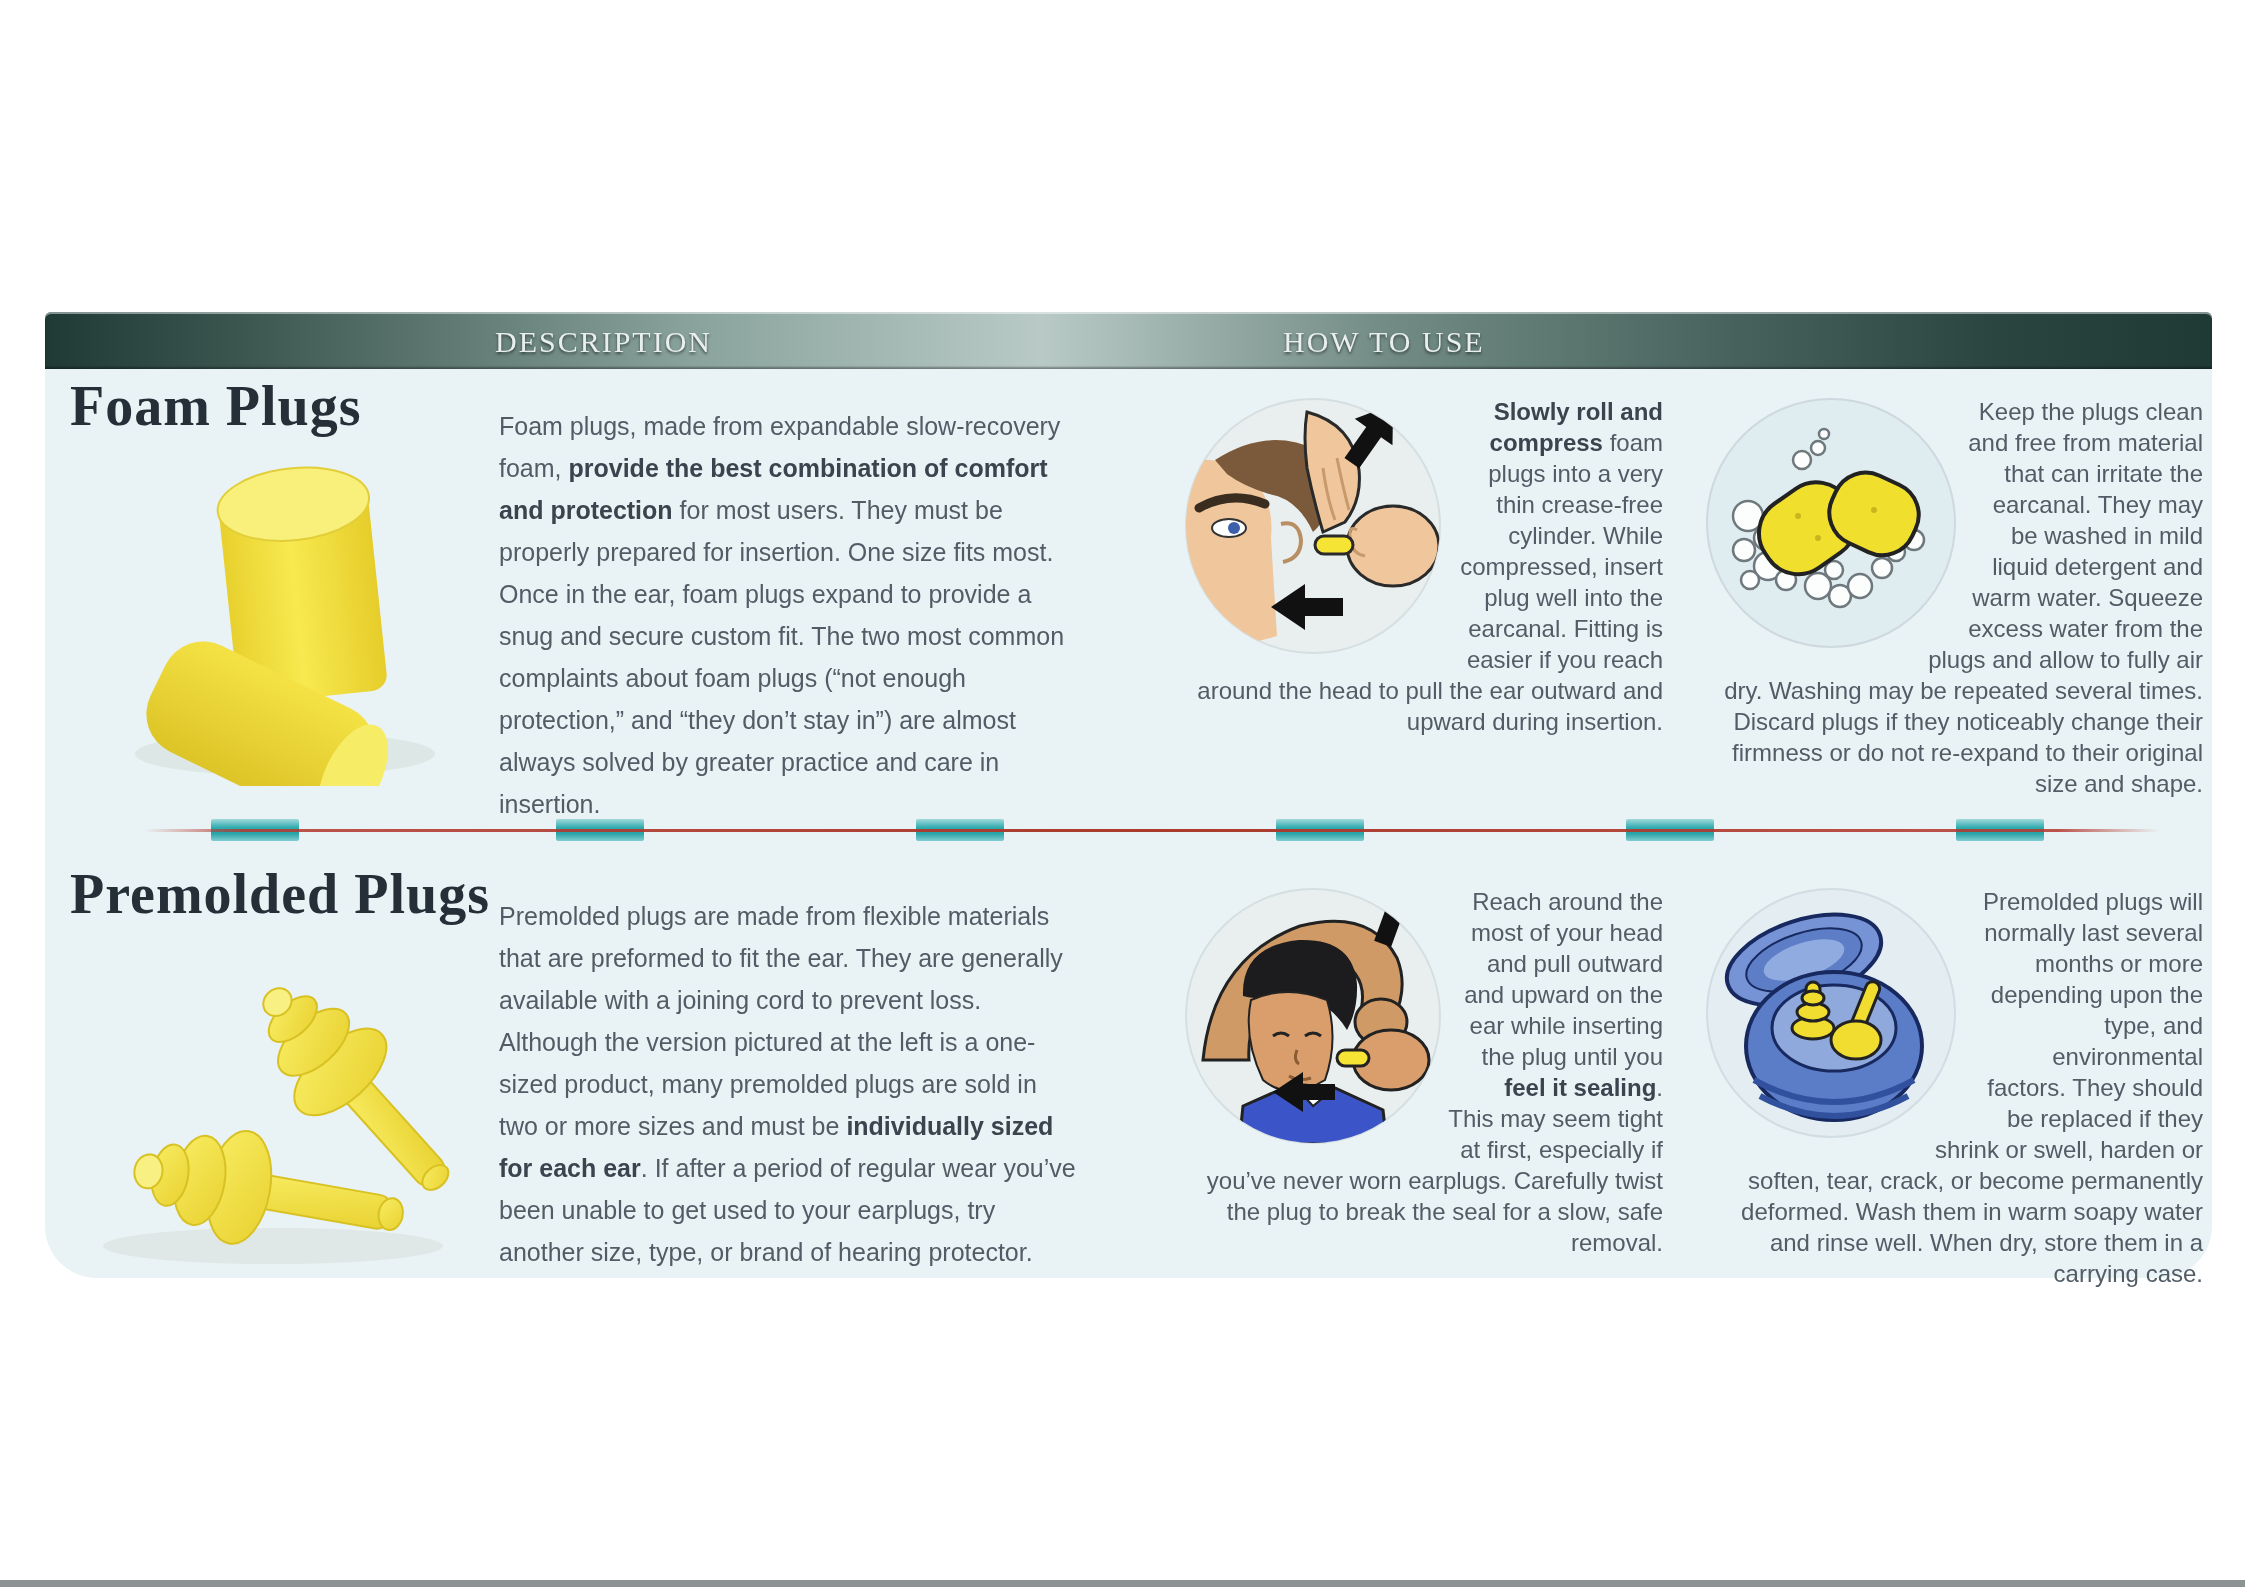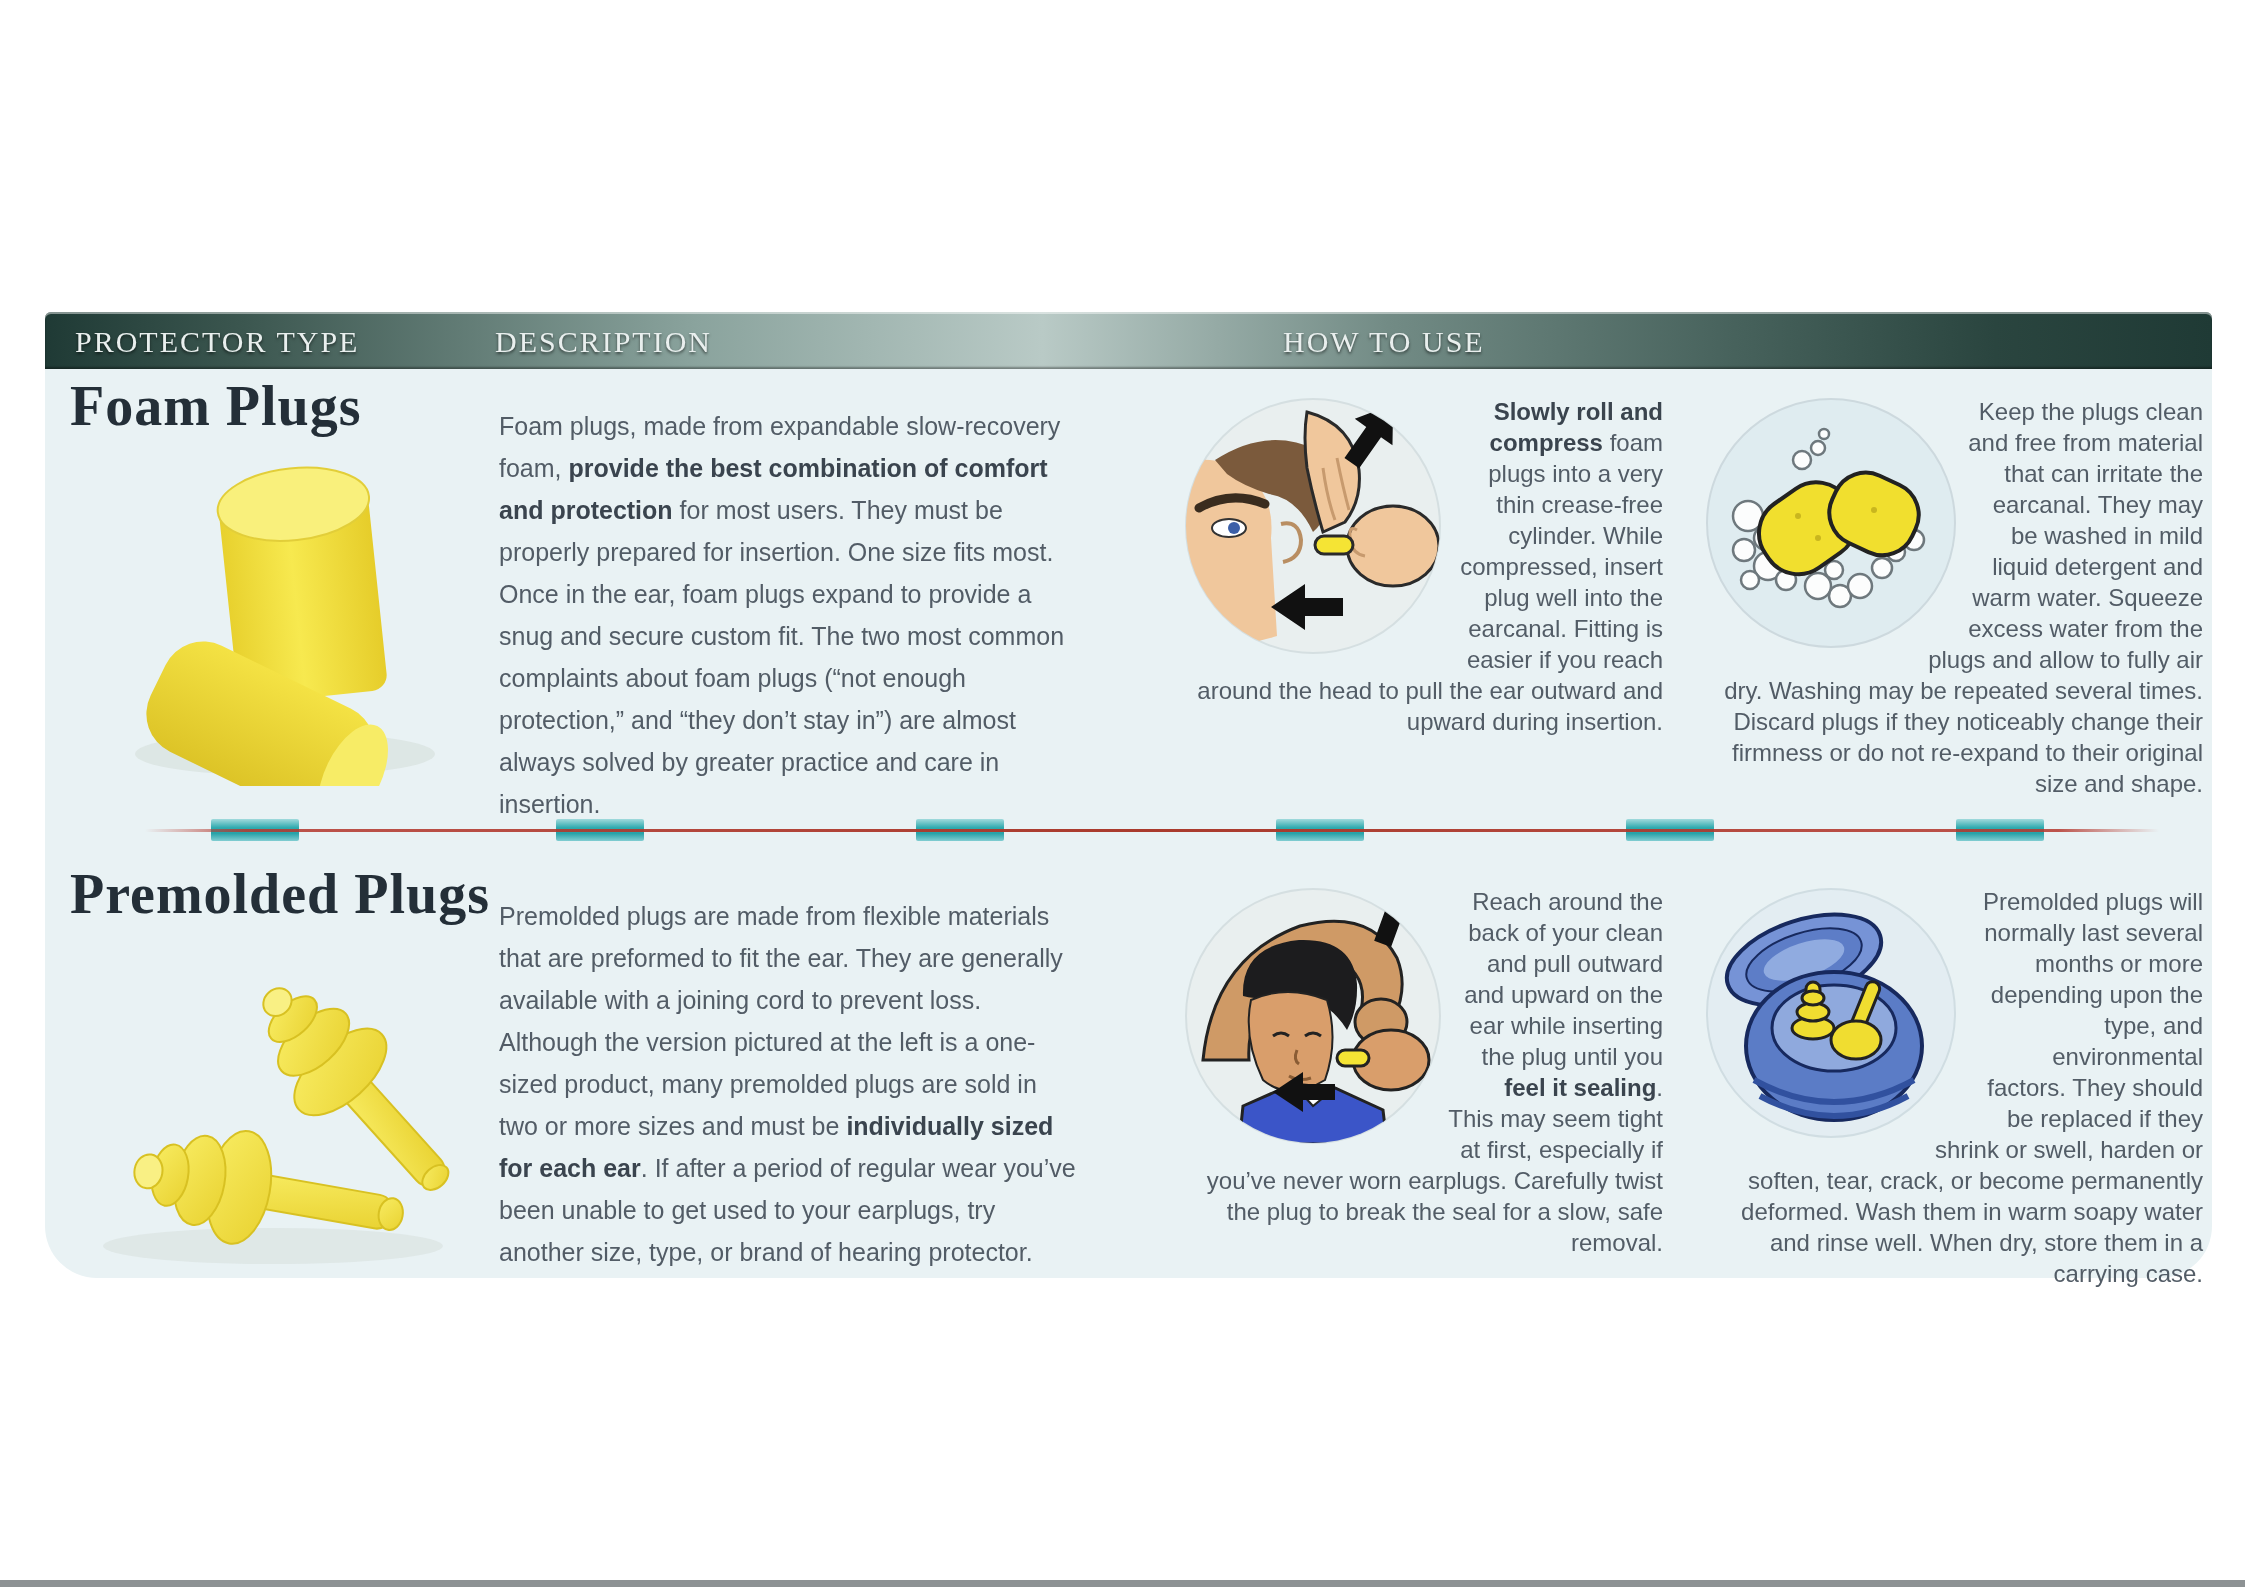--- a/index.html
+++ b/index.html
@@ -69,21 +69,20 @@
   
   .bottom-rule{position:absolute;left:0;bottom:0;width:2245px;height:7px;background:#8d9294;}
 </style>
 </head>
 <body>
 
 <div class="sheet">
   <div class="panel">
 
     <div class="hbar">
-      <span class="hcol hc1">PROTECTOR TYPE</span>
       <span class="hcol hc2">DESCRIPTION</span>
       <span class="hcol hc3">HOW TO USE</span>
     </div>
 
     <h2 class="rtitle t1">Foam Plugs</h2>
 
     <figure class="photo p1">
       <svg viewBox="0 0 360 350" width="360" height="350">
         <defs>
           <linearGradient id="fy1" x1="0" y1="0" x2="1" y2="0">
@@ -243,21 +242,21 @@
             <path d="M108,196 L128,218 L150,200 Z" fill="#ffffff" stroke="#222222" stroke-width="2"></path>
             <g transform="translate(176,48) rotate(-70)">
               <path d="M0,14 L38,14 L38,0 L72,23 L38,46 L38,32 L0,32 Z" fill="#111111"></path>
             </g>
             <g transform="translate(150,224) rotate(180)">
               <path d="M0,12 L32,12 L32,0 L62,20 L32,40 L32,28 L0,28 Z" fill="#111111"></path>
             </g>
           </g>
         </svg>
       </div>
-      <p class="rt"><span>Reach around the back of your clean and pull outward and upward on the ear while inserting the plug until you </span><span class="b">feel it sealing</span><span>. This may seem tight at first, especially if you’ve never worn earplugs. Carefully twist the plug to break the seal for a slow, safe removal.</span></p>
+      <p class="rt"><span>Reach around the most of your head and pull outward and upward on the ear while inserting the plug until you </span><span class="b">feel it sealing</span><span>. This may seem tight at first, especially if you’ve never worn earplugs. Carefully twist the plug to break the seal for a slow, safe removal.</span></p>
     </div>
 
     <div class="cell c2">
       <div class="cfloat s250">
         <svg viewBox="0 0 250 250" width="250" height="250">
           <circle cx="125" cy="125" r="124" fill="#e3edf2" stroke="#d0dde2" stroke-width="2"></circle>
           <g transform="rotate(-18 98 72)">
             <ellipse cx="98" cy="72" rx="80" ry="40" fill="#7693d6" stroke="#17295e" stroke-width="4"></ellipse>
             <ellipse cx="98" cy="72" rx="60" ry="27" fill="#5d7dc7" stroke="#17295e" stroke-width="2"></ellipse>
             <ellipse cx="98" cy="72" rx="42" ry="17" fill="#90abe0"></ellipse>

